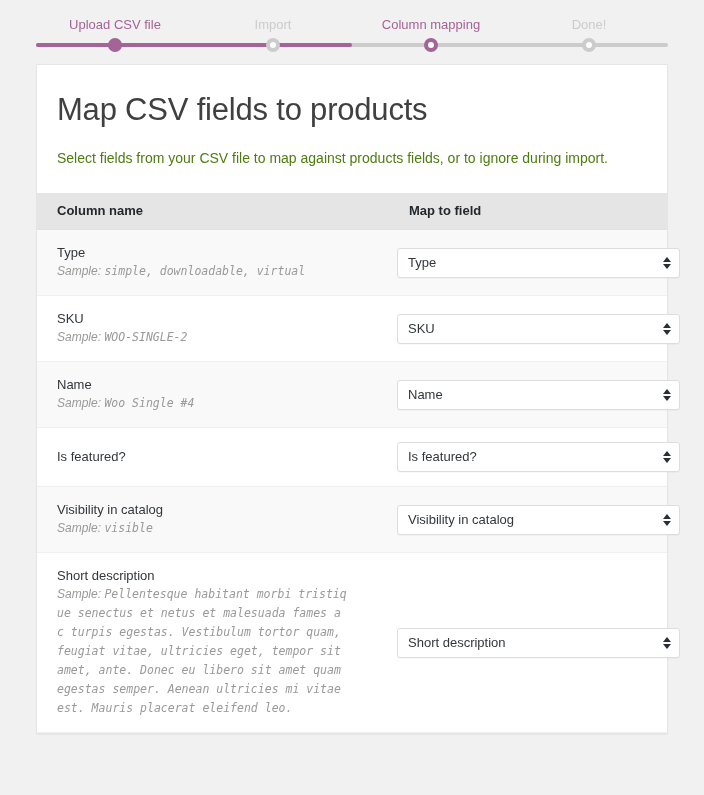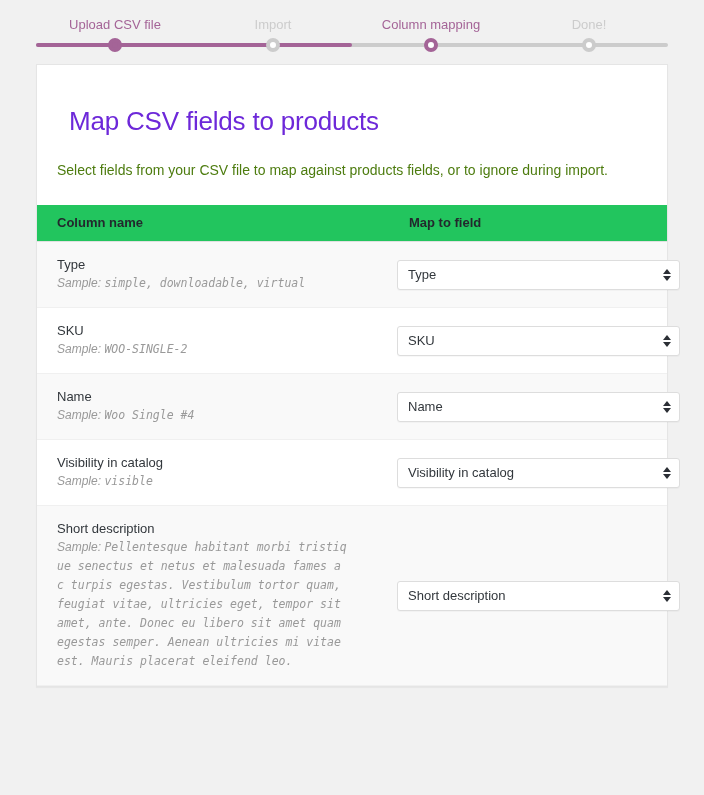--- a/index.html
+++ b/index.html
@@ -96,25 +96,25 @@
     background: #fff;
     border: 1px solid #e5e5e5;
     box-shadow: 0 1px 1px rgba(0,0,0,.04);
     box-sizing: border-box;
     width: 632px;
   }
   .card-header {
     padding: 30px 20px 0 20px;
   }
   .card-title {
-    margin: 12px;
-    font-size: 26px;
+    margin: 0;
+    font-size: 31px;
     line-height: 29px;
     font-weight: 400;
-    color: #6d28d9;
+    color: #404040;
     letter-spacing: -0.2px;
   }
   .card-intro {
     margin: 22px 0 0 0;
     font-size: 14px;
     line-height: 25px;
     color: #4d7c0f;
     max-width: 570px;
   }
 
@@ -125,21 +125,21 @@
     margin-top: 22px;
     table-layout: fixed;
   }
   .map-table th {
     text-align: left;
     font-size: 13px;
     font-weight: bold;
     color: #23282d;
     padding: 10px 12px 11px 20px;
     border-bottom: 1px solid #e1e1e1;
-    background: #22c55e;
+    background: #e5e5e5;
   }
   .map-table th.col-name { width: 320px; }
   .map-table th.col-field { width: auto; }
 
   .map-table td {
     padding: 14px 12px 14px 20px;
     border-bottom: 1px solid #f0f0f0;
     vertical-align: middle;
     background: #fff;
   }
@@ -303,20 +303,34 @@
             <div class="select-box">Name</div>
             <span class="select-arrows">
                 <i class="up"></i>
                 <i class="down"></i>
               </span>
           </div>
         </td>
       </tr>
 
 
+      <tr>
+        <td>
+          <div class="col-title">Is featured?</div>
+        </td>
+        <td class="col-field">
+          <div class="select-wrap">
+            <div class="select-box">Is featured?</div>
+            <span class="select-arrows">
+                <i class="up"></i>
+                <i class="down"></i>
+              </span>
+          </div>
+        </td>
+      </tr>
 
       <tr>
         <td>
           <div class="col-title">Visibility in catalog</div>
           <div class="col-sample"><span>Sample:</span> <span class="sample-value">visible</span></div>
         </td>
         <td class="col-field">
           <div class="select-wrap">
             <div class="select-box">Visibility in catalog</div>
             <span class="select-arrows">

